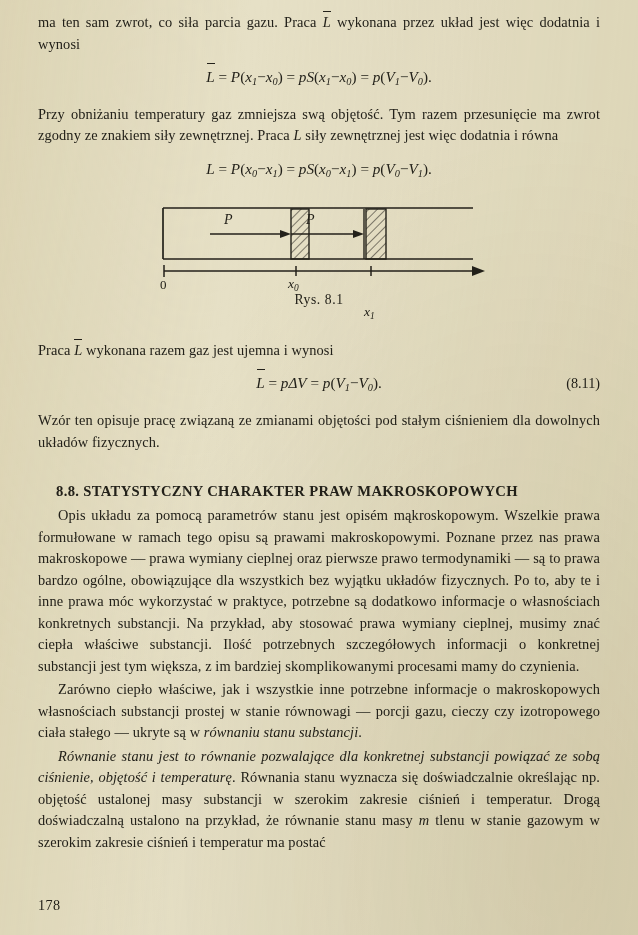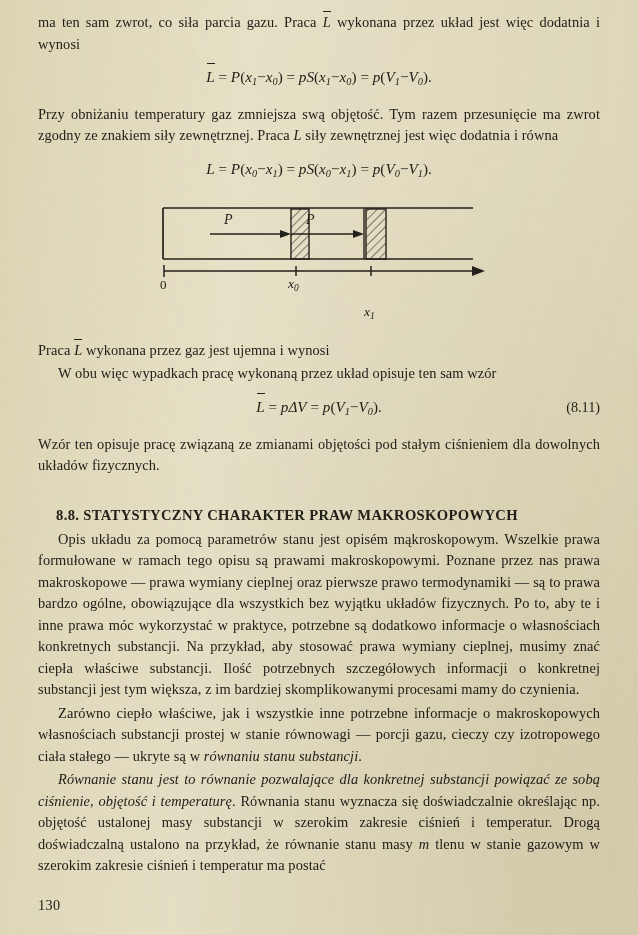--- a/index.html
+++ b/index.html
@@ -185,28 +185,28 @@
           <line x1="333" y1="66" x2="333" y2="76" stroke="#23211a" stroke-width="1.5"></line>
         </g>
       </svg>
 
       <div style="position:absolute;left:186px;top:12px;font-size:14px;font-style:italic;">P</div>
       <div style="position:absolute;left:268px;top:12px;font-size:14px;font-style:italic;">P</div>
       <div style="position:absolute;left:122px;top:77px;font-size:13px;">0</div>
       <div style="position:absolute;left:250px;top:76px;font-size:13.5px;font-style:italic;">x<sub style="font-size:.7em">0</sub></div>
       <div style="position:absolute;left:326px;top:76px;font-size:13.5px;font-style:italic;margin-top:28px;">x<sub style="font-size:.7em">1</sub></div>
 
+      <div class="fig-caption">Rys. 8.1</div>
     </div>
 
     <p class="para" style="margin-top:22px;">
-      <span>Praca </span><span class="ovl">L</span><span> wykonana przez gaz jest ujemna i wynosi</span>
-    </p>
-
-
-    <p class="para indent">W obu więc wypadkach pracę wykonaną przez układ opisuje ten sam wzór</p>
+      <span>Praca </span><span class="ovl">L</span><span> wykonana razem gaz jest ujemna i wynosi</span>
+    </p>
+
+
 
     <div class="eq">
       <span class="ovl">L</span> <span style="font-style:normal">=</span>
       <i>p</i><span style="font-style:italic">Δ</span><i>V</i>
       <span style="font-style:normal">=</span>
       <i>p</i>(<i>V</i><sub>1</sub><span style="font-style:normal">−</span><i>V</i><sub>0</sub>).
       <span class="eqnum">(8.11)</span>
     </div>
 
     <p class="para">Wzór ten opisuje pracę związaną ze zmianami objętości pod stałym ciśnieniem dla dowolnych układów fizycznych.</p>
@@ -218,16 +218,16 @@
     <p class="para indent">
       <span>Zarówno ciepło właściwe, jak i wszystkie inne potrzebne informacje o makroskopowych własnościach substancji prostej w stanie równowagi — porcji gazu, cieczy czy izotropowego ciała stałego — ukryte są w </span><span class="it">równaniu stanu substancji</span><span>.</span>
     </p>
 
     <p class="para indent">
       <span class="it">Równanie stanu jest to równanie pozwalające dla konkretnej substancji powiązać ze sobą ciśnienie, objętość i temperaturę</span><span>. Równania stanu wyznacza się doświadczalnie określając np. objętość ustalonej masy substancji w szerokim zakresie ciśnień i temperatur. Drogą doświadczalną ustalono na przykład, że równanie stanu masy </span><span class="it">m</span><span> tlenu w stanie gazowym w szerokim zakresie ciśnień i temperatur ma postać</span>
     </p>
 
   </div>
 
-  <div class="pagenum">130</div>
+  <div class="pagenum">178</div>
 </div>
 
 <div class="paper-grain"></div>
 
 </body></html>

